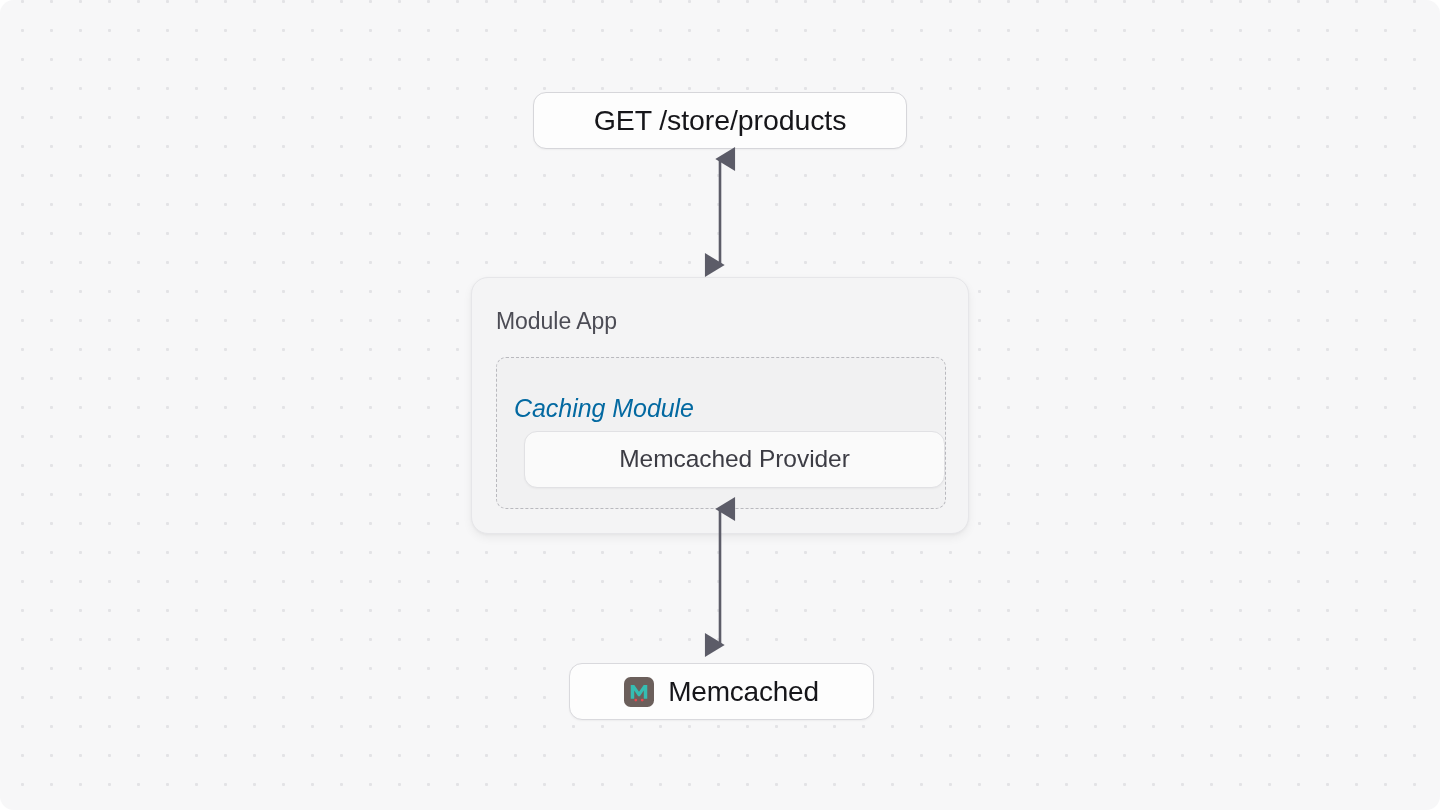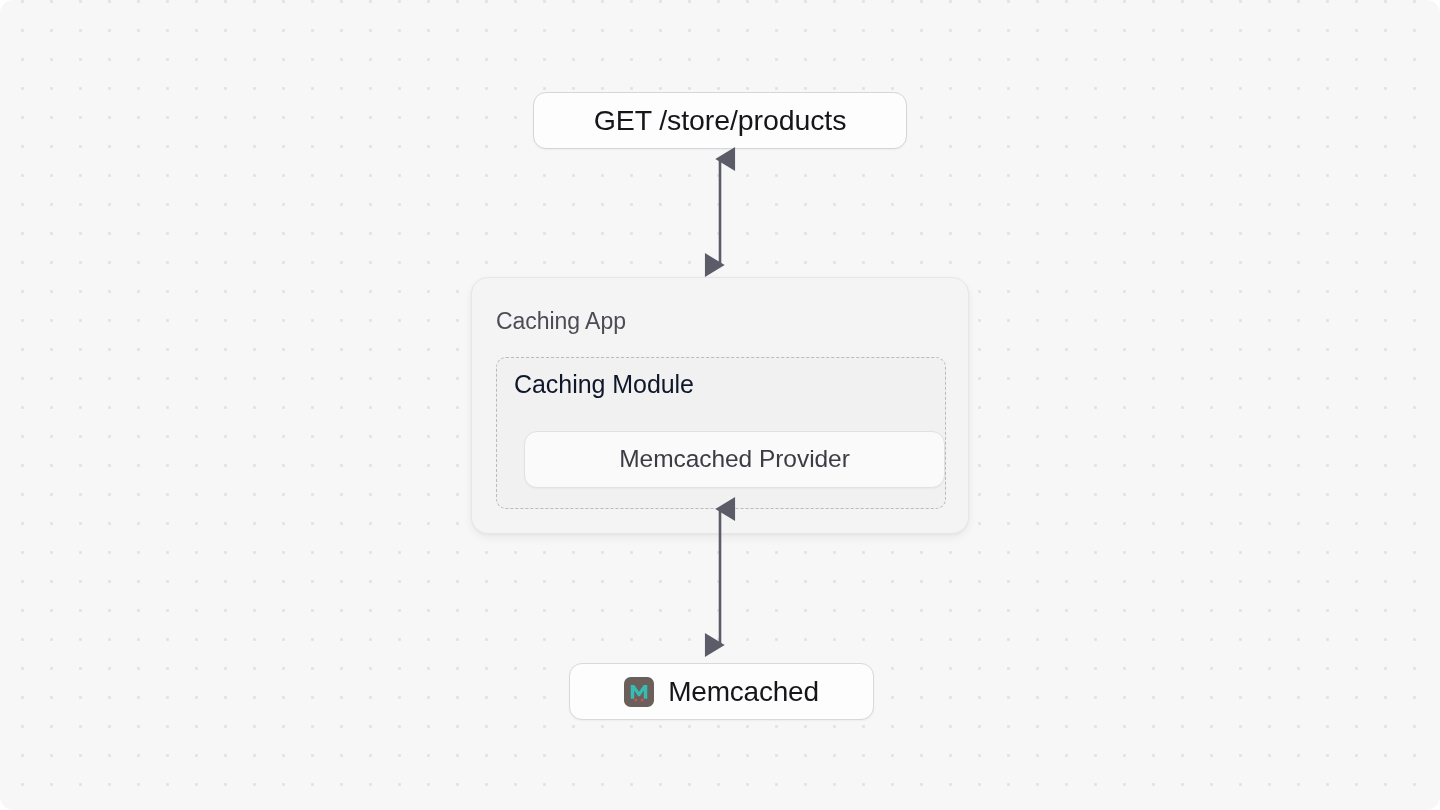--- a/index.html
+++ b/index.html
@@ -83,24 +83,25 @@
     width: 450px;
     height: 152px;
     background: #f1f1f2;
     border: 1.6px dashed #b9b9be;
     border-radius: 10px;
     box-sizing: border-box;
   }
   #caching-module-title {
     position: absolute;
     left: 17px;
-    top: 14px;
+    top: 38px;
     font-size: 25px;
-    color: #0f172a;
+    color: #0369a1;
     letter-spacing: -0.05px;
+    font-style: italic;
   }
 
   
   #memcached-provider {
     position: absolute;
     left: 27px;
     top: 73px;
     width: 421px;
     height: 57px;
     background: #fafafa;
@@ -171,21 +172,21 @@
         <path d="M 0.4 8.2 L 5 0.6 L 9.6 8.2 Z" fill="#5c5c68"></path>
       </marker>
       <marker id="ah-dn" markerWidth="10" markerHeight="10" refX="5" refY="2.4" orient="auto" markerUnits="strokeWidth">
         <path d="M 0.4 8.2 L 5 0.6 L 9.6 8.2 Z" fill="#5c5c68"></path>
       </marker>
     </defs>
     <line x1="25" y1="12" x2="25" y2="118" stroke="#5c5c68" stroke-width="2.6" marker-start="url(#ah-up)" marker-end="url(#ah-dn)"></line>
   </svg>
 
   <div id="medusa-app">
-    <div id="medusa-app-title" class="node-label">Caching App</div>
+    <div id="medusa-app-title" class="node-label">Module App</div>
 
     <div id="caching-module">
       <div id="caching-module-title" class="node-label">Caching Module</div>
 
       <div id="memcached-provider">
         <span class="node-label">Memcached Provider</span>
       </div>
     </div>
   </div>
 

